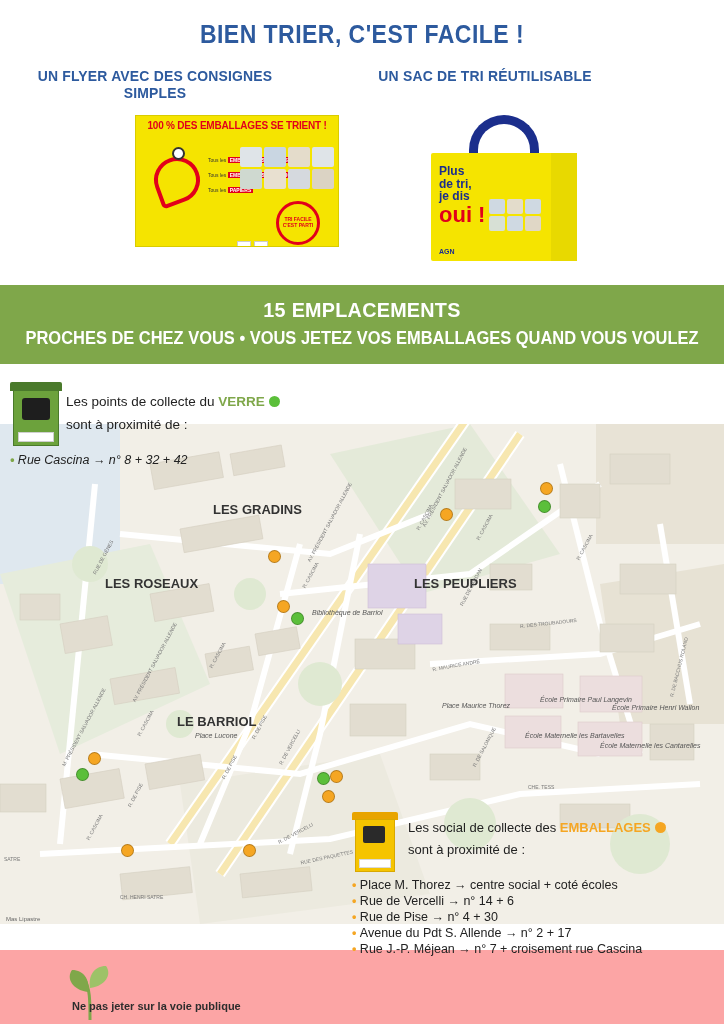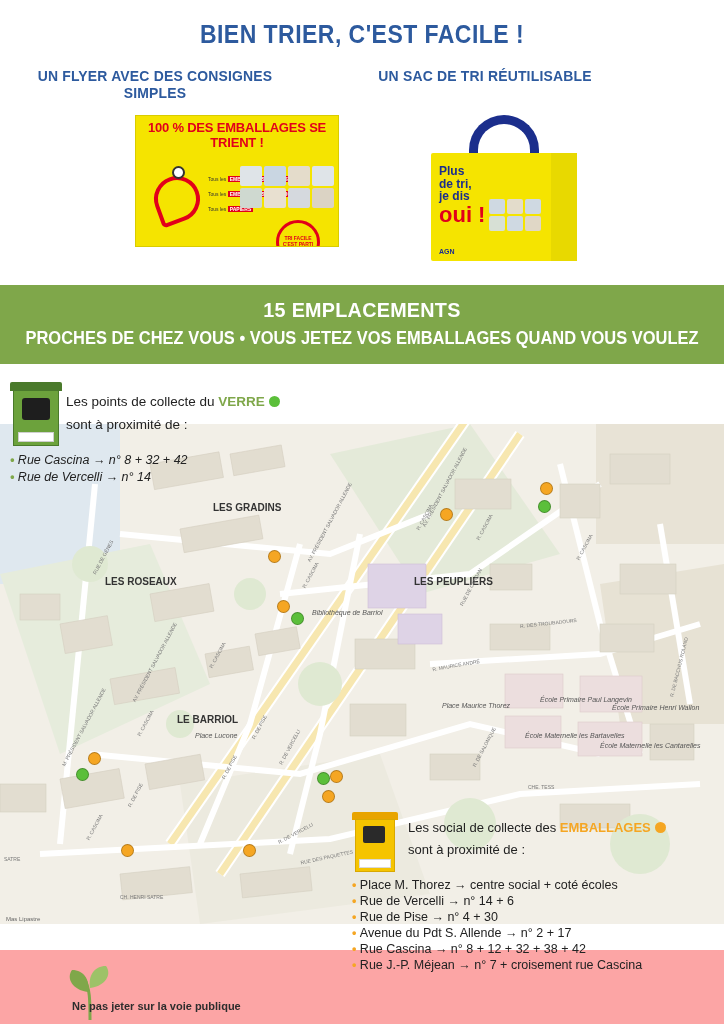--- a/index.html
+++ b/index.html
@@ -47,21 +47,21 @@
     margin-top: 14px;
   }
   .flyer {
     width: 204px; height: 132px;
     background: #f5e400;
     border: 1px solid #d9cc00;
     position: relative;
     overflow: hidden;
   }
   .flyer-head {
-    font-size: 13px; font-weight: bold; color: #e2001a;
+    font-size: 10px; font-weight: bold; color: #e2001a;
     text-align: center; padding-top: 4px; letter-spacing: -0.2px;
   }
   .flyer-body { position: relative; height: 100%; }
   .flyer-fig {
     position: absolute; left: 14px; top: 16px;
     width: 60px; height: 70px;
   }
   .flyer-fig .ribbon {
     position: absolute; width: 46px; height: 46px;
     border: 4px solid #e2001a; border-radius: 50% 50% 50% 10%;
@@ -190,21 +190,21 @@
   .map {
     position: absolute; left: 0; top: 424px; width: 724px; height: 500px;
     background: #f3efe6;
     overflow: hidden;
   }
   .map svg { display: block; }
   .map-label {
     position: absolute; font-weight: bold; color: #333;
     white-space: nowrap;
   }
-  .lab-big { font-size: 10px; }
+  .lab-big { font-size: 13px; }
   .lab-mid { font-size: 7px; font-style: italic; color: #555; font-weight: normal; }
   .lab-street {
     position: absolute; font-size: 5px; color: #7a7a7a; white-space: nowrap;
   }
   .marker {
     position: absolute; width: 13px; height: 13px; border-radius: 50%;
     border: 1px solid rgba(0,0,0,.25);
   }
   .m-orange { background: #f5a623; }
   .m-green  { background: #5bbf3a; }
@@ -483,21 +483,20 @@
     </div>
     <div class="glass-text">
       <div class="glass-line1">
         <span>Les points de collecte du </span><span class="kw-verre">VERRE</span><span class="dot-green"></span>
       </div>
       <div class="glass-line2">sont à proximité de :</div>
     </div>
   </div>
   <ul class="glass-list">
     <li>Rue Cascina → n° 8 + 32 + 42</li>
-    <li>Rue de Vercelli → n° 14</li>
   </ul>
 </div>
 
 <div class="pack-block">
   <div class="pack-row">
     <div class="bin-pack">
       <div class="lid"></div>
         <div class="body"></div>
         <div class="slot"></div>
         <div class="label"></div>
@@ -507,21 +506,20 @@
         <span>Les social de collecte des </span><span class="kw-emb">EMBALLAGES</span><span class="dot-orange"></span>
       </div>
       <div class="pack-line2">sont à proximité de :</div>
     </div>
   </div>
   <ul class="pack-list">
     <li>Place M. Thorez → centre social + coté écoles</li>
     <li>Rue de Vercelli → n° 14 + 6</li>
     <li>Rue de Pise → n° 4 + 30</li>
     <li>Avenue du Pdt S. Allende → n° 2 + 17</li>
-    <li>Rue Cascina → n° 8 + 12 + 32 + 38 + 42</li>
     <li>Rue J.-P. Méjean → n° 7 + croisement rue Cascina</li>
   </ul>
 </div>
 
 <div class="footer">
   <svg class="sprout" width="56" height="60">
     <path d="M28,58 C28,38 28,26 22,16" stroke="#7fa74a" stroke-width="3" fill="none"></path>
     <path d="M26,30 C10,28 4,16 10,8 C22,8 28,18 26,30 Z" fill="#7fa74a"></path>
     <path d="M28,26 C44,24 50,12 44,4 C32,4 26,14 28,26 Z" fill="#9dc268"></path>
   </svg>

